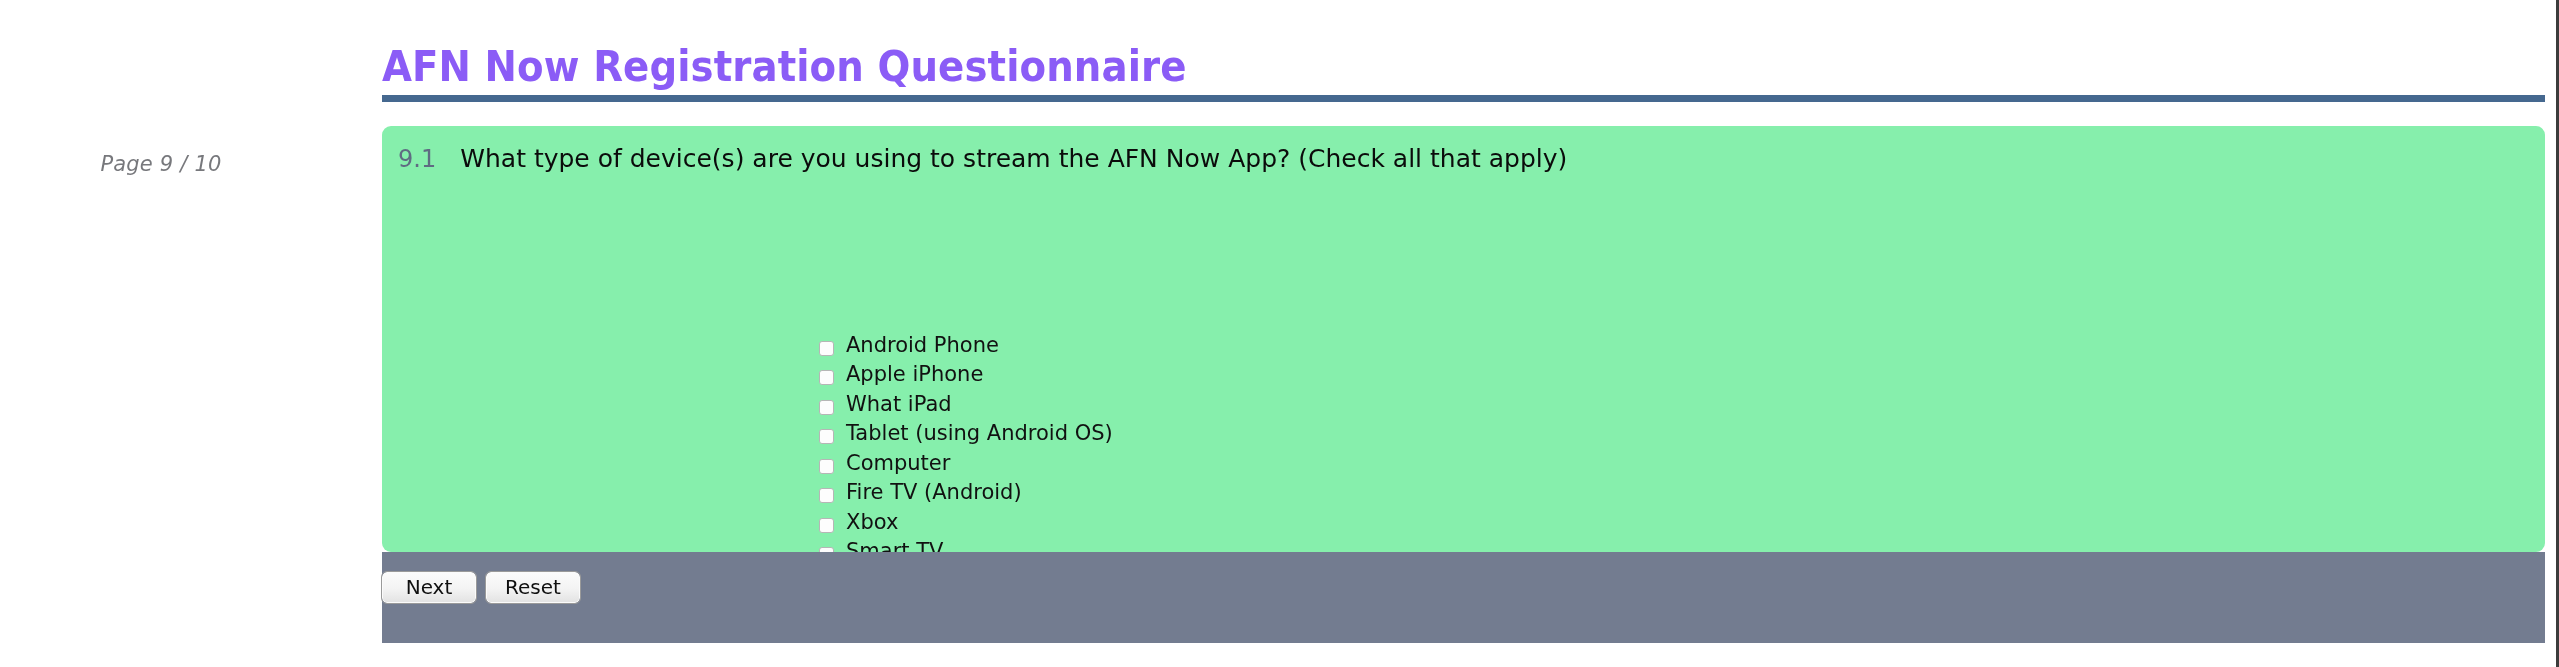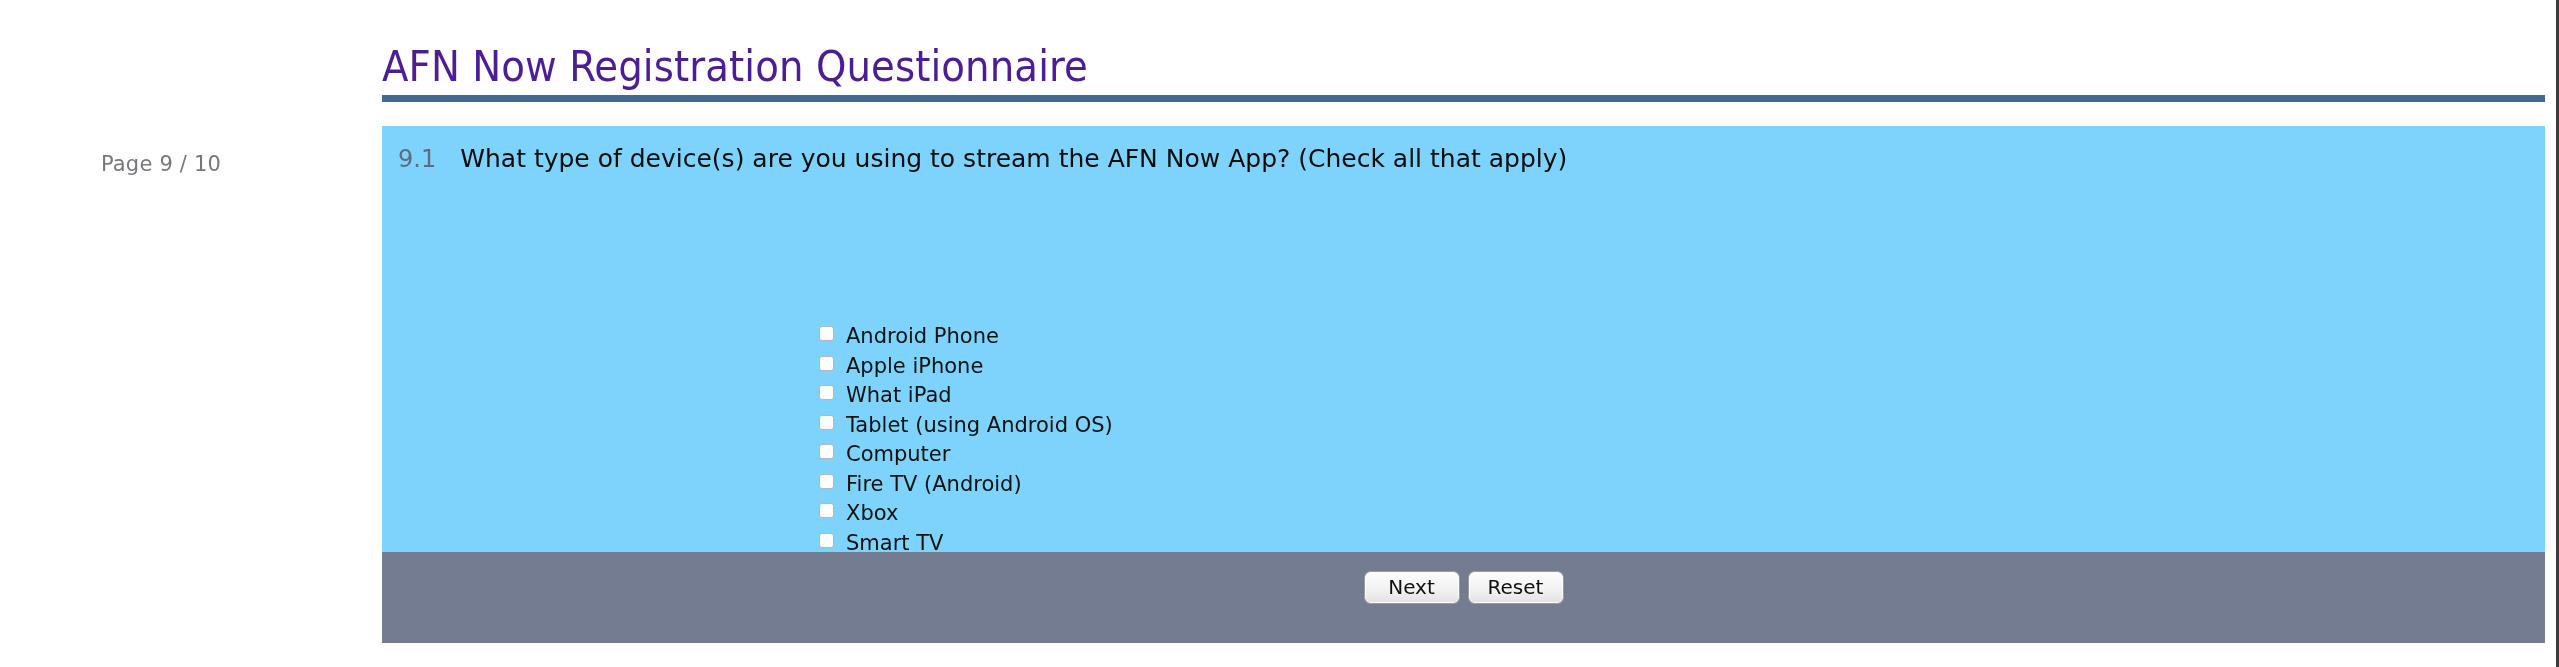--- a/index.html
+++ b/index.html
@@ -30,34 +30,35 @@
   #page-counter {
     position: absolute;
     left: 0;
     top: 152px;
     width: 322px;
     text-align: center;
     font-size: 21px;
     color: #77787c;
     letter-spacing: .2px;
     white-space: nowrap;
+    font-style: italic;
   }
 
   
   #header {
     position: absolute;
     left: 382px;
     top: 0;
     width: 2163px;
   }
   #page-title {
     font-size: 43px;
     line-height: 1;
-    font-weight: 400;
-    color: #4c1d95;
+    font-weight: 700;
+    color: #8b5cf6;
     padding-top: 16px;
     letter-spacing: .1px;
     font-stretch: condensed;
     white-space: nowrap;
   }
   #title-rule {
     position: absolute;
     left: 382px;
     top: 95px;
     width: 2163px;
@@ -65,22 +66,23 @@
     background: #45688f;
   }
 
   
   #question-panel {
     position: absolute;
     left: 382px;
     top: 126px;
     width: 2163px;
     height: 426px;
-    background: #7dd3fc;
-    box-sizing: border-box;
+    background: #86efac;
+    box-sizing: border-box;
+    border-radius: 9px;
   }
 
   #question-head {
     position: absolute;
     left: 16px;
     top: 18px;
     white-space: nowrap;
   }
   #question-number {
     display: inline-block;
@@ -97,21 +99,21 @@
   }
 
   
   #options-list {
     position: absolute;
     left: 437px;
     top: 200px;
   }
   .option-row {
     display: flex;
-    align-items: flex-start;
+    align-items: flex-end;
     height: 29.5px;
   }
   .option-checkbox {
     width: 15px;
     height: 15px;
     box-sizing: border-box;
     background: #fdfdfd;
     border: 1px solid #b6b6b6;
     border-radius: 3px;
     flex: 0 0 auto;
@@ -152,21 +154,20 @@
     height: 91px;
     background: #737c90;
   }
   #button-group {
     position: absolute;
     left: 0;
     top: 0;
     width: 2163px;
     height: 91px;
     display: flex;
-    justify-content: center;
     align-items: flex-start;
     gap: 10px;
     padding-top: 20px;
     box-sizing: border-box;
   }
   .form-button {
     min-width: 94px;
     height: 31px;
     box-sizing: border-box;
     font-family: "DejaVu Sans", "Liberation Sans", sans-serif;

